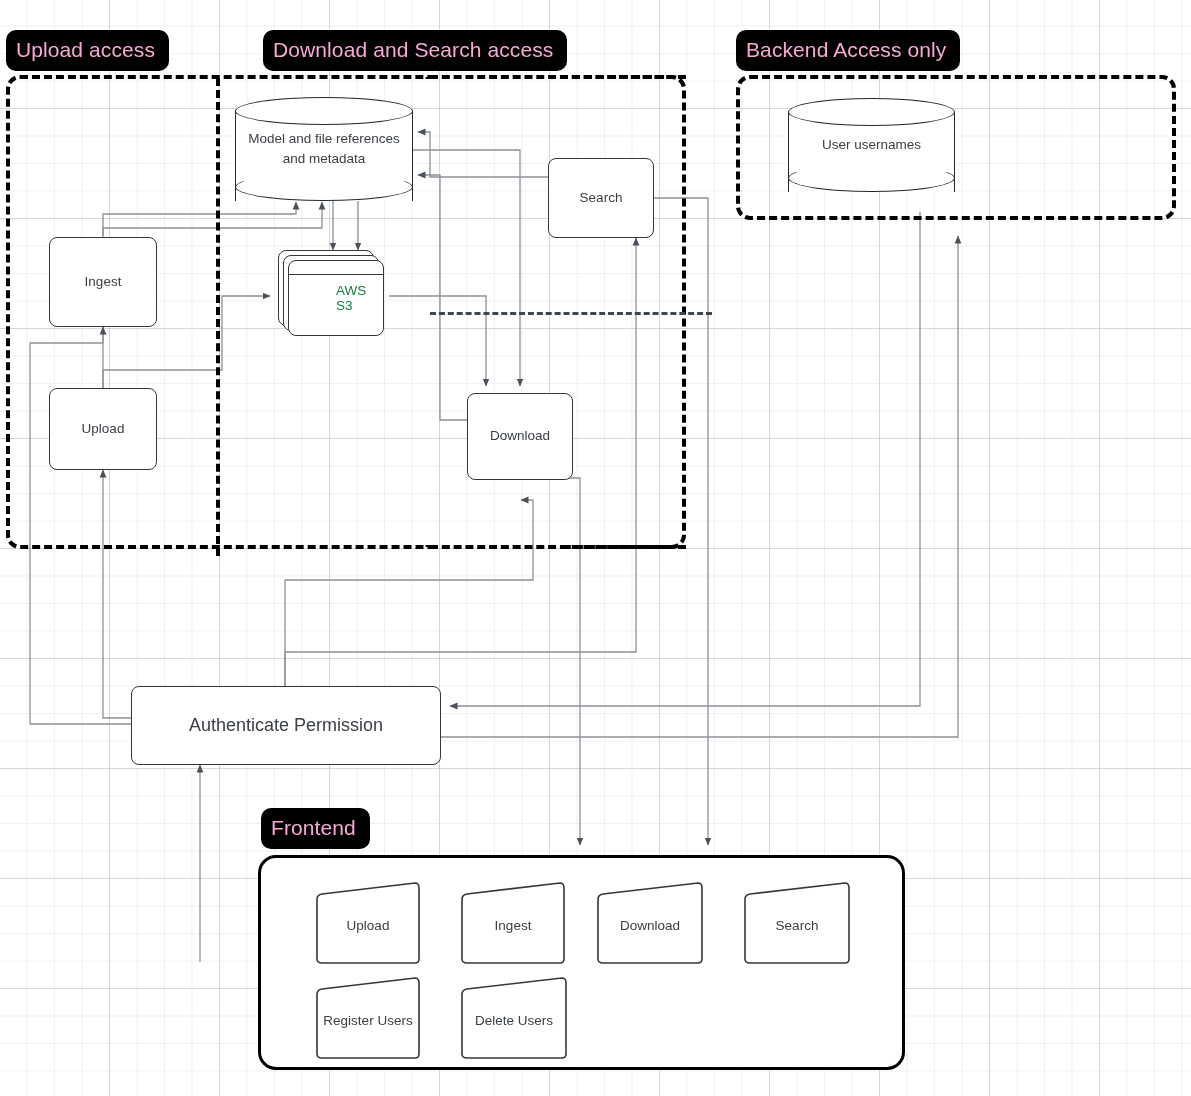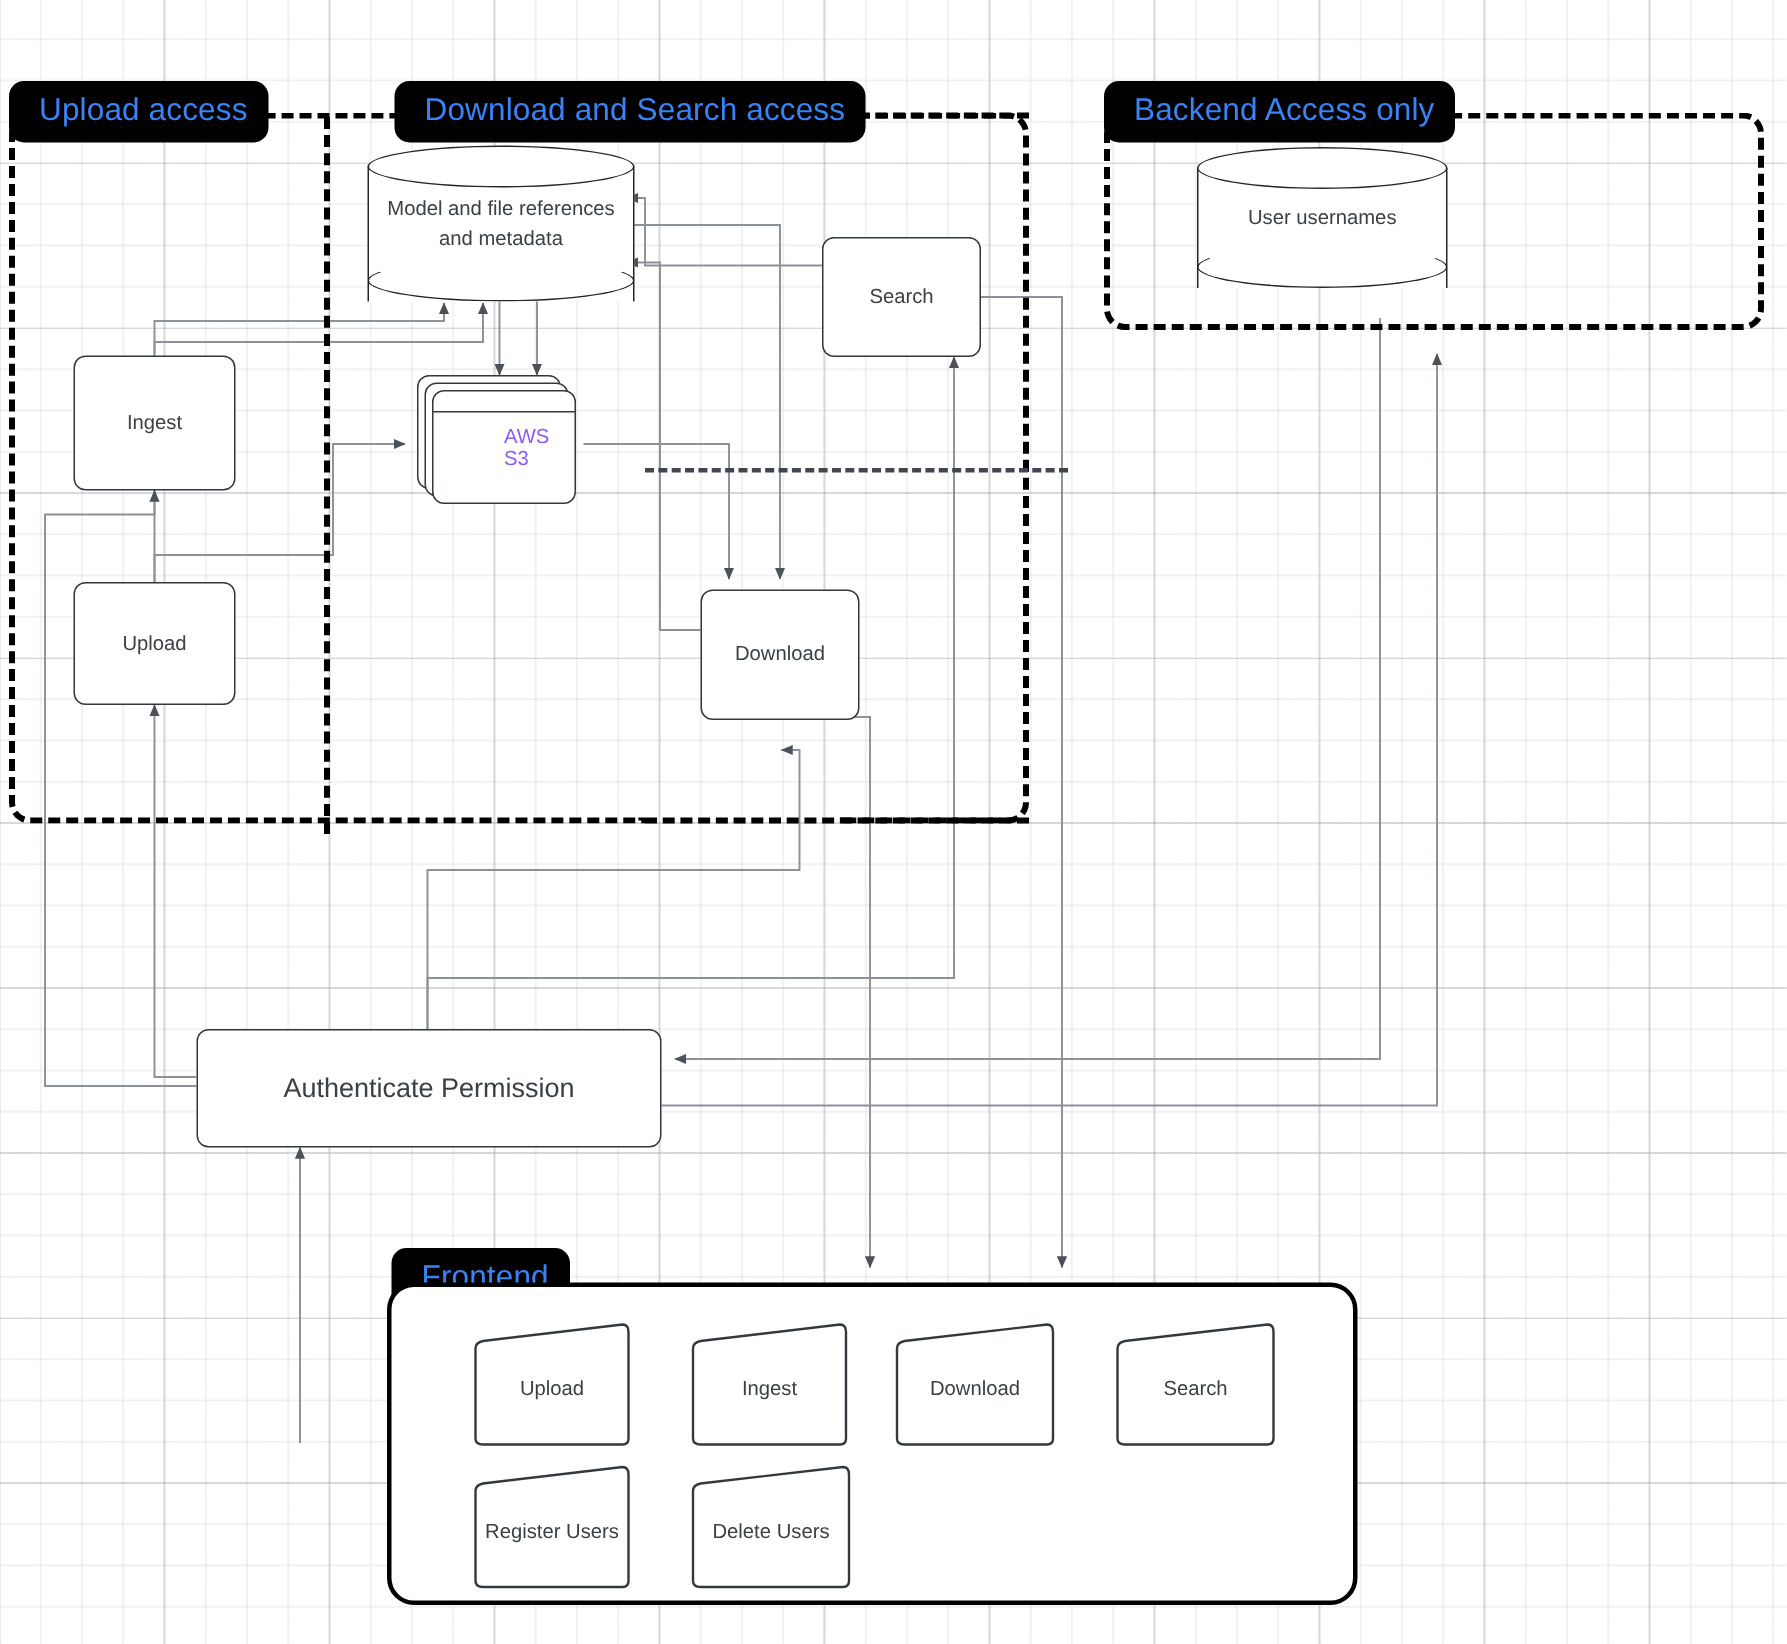--- a/index.html
+++ b/index.html
@@ -24,40 +24,39 @@
   }
   svg#wires{position:absolute;left:0;top:0;width:1191px;height:1096px;pointer-events:none;}
 
   
   .zone{position:absolute;border:4px dashed #000;border-radius:14px;box-sizing:border-box;}
   .zone-divider{position:absolute;border-left:4px dashed #000;box-sizing:border-box;}
   .zone-hdiv{position:absolute;border-top:4px dashed #3d4652;box-sizing:border-box;}
 
   
   .pill{
-    position:absolute;background:#000;color:#3b82f6;
+    position:absolute;background:#000;color:#f9a8d4;
     border-radius:10px;
     font-size:21px;line-height:1;
-    padding:9px 14px 11px 20px;
+    padding:9px 14px 11px 10px;
     white-space:nowrap;
     letter-spacing:.1px;
-    margin-top:24px;
   }
 
   
   .node{
     position:absolute;box-sizing:border-box;
     background:#fff;border:1.6px solid #33383d;border-radius:8px;
     display:flex;align-items:center;justify-content:center;text-align:center;
     font-size:13.5px;color:#3b4045;line-height:1.35;
   }
   .node.big{font-size:18px;}
 
   
-  .cyl{position:absolute;margin-left:10px;}
+  .cyl{position:absolute;}
   .cyl .body{
     position:absolute;left:0;right:0;top:14px;bottom:0;
     background:#fff;border-left:1.6px solid #23272b;border-right:1.6px solid #23272b;
     box-sizing:border-box;
   }
   .cyl .top, .cyl .bot{
     position:absolute;left:0;right:0;height:28px;
     border:1.6px solid #23272b;border-radius:50%;
     background:#fff;box-sizing:border-box;
   }
@@ -67,21 +66,21 @@
     position:absolute;left:8px;right:8px;top:14px;bottom:14px;
     display:flex;align-items:center;justify-content:center;text-align:center;
     font-size:13.5px;color:#3b4045;line-height:1.45;z-index:2;
   }
 
   
   .s3{position:absolute;}
   .s3 .shadow2{position:absolute;left:0;top:0;width:96px;height:76px;border:1.6px solid #33383d;border-radius:8px;background:#fff;box-sizing:border-box;}
   .s3 .shadow1{position:absolute;left:5px;top:5px;width:96px;height:76px;border:1.6px solid #33383d;border-radius:8px;background:#fff;box-sizing:border-box;}
   .s3 .front{position:absolute;left:10px;top:10px;width:96px;height:76px;border:1.6px solid #33383d;border-radius:8px;background:#fff;box-sizing:border-box;
-    display:flex;align-items:center;justify-content:center;font-size:13.5px;color:#8b5cf6;padding-left:47px;}
+    display:flex;align-items:center;justify-content:center;font-size:13.5px;color:#15803d;padding-left:47px;}
   .s3 .bar{position:absolute;left:10px;top:24px;width:96px;height:0;border-top:1.6px solid #33383d;}
 
   
   .frontend-box{
     position:absolute;box-sizing:border-box;
     background:#fff;border:3px solid #000;border-radius:18px;
   }
   
   .fbtn{
     position:absolute;

